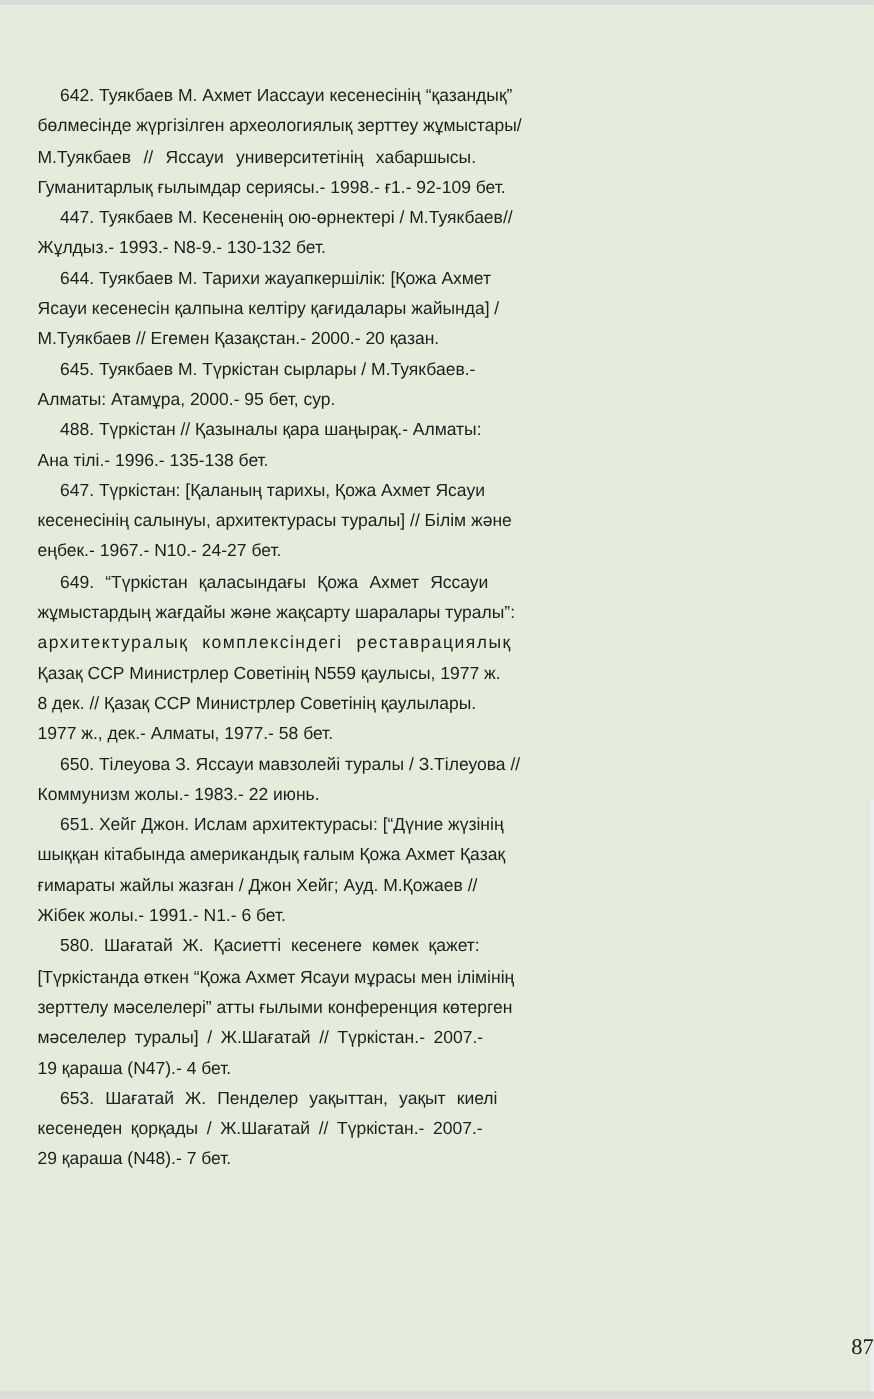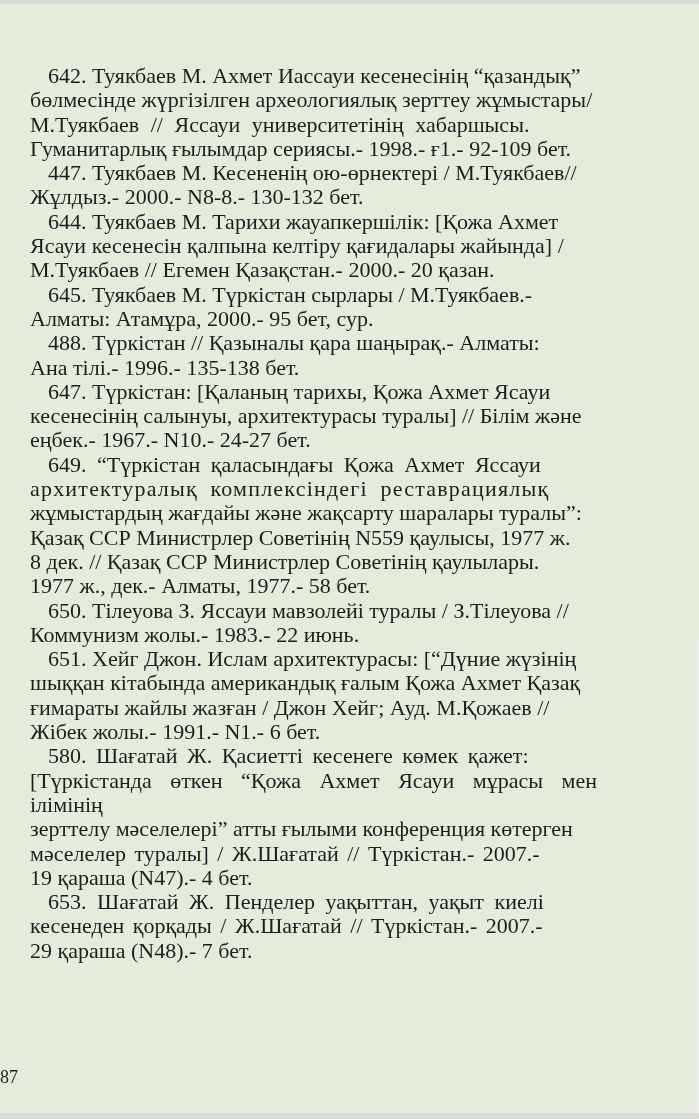--- a/index.html
+++ b/index.html
@@ -15,31 +15,31 @@
     .right-edge {
       position: absolute; right: 0; top: 640px; width: 6px; height: 479px;
       background: linear-gradient(to right, #dfe5d8, #f1f2ee);
     }
     .bottom-strip {
       position: absolute; left: 0; bottom: 0; width: 699px; height: 6px;
       background: #dcdcd6;
     }
     .page {
       position: absolute; left: 30px; top: 64px; width: 567px;
-      font-family: Liberation Serif, serif;
-      font-size: 22px;
+      font-family: Liberation Sans, sans-serif;
+      font-size: 14px;
       line-height: 24.3px;
       color: #1e1e1c;
     }
     .entry { text-align: justify; text-align-last: left; }
     .entry .line { display: block; }
     .indent { padding-left: 18px; }
     .page-number {
       position: absolute; left: 0; width: 699px; top: 1067px;
-      text-align: left;
+      text-align: right;
       font-family: "Liberation Serif", serif;
       font-size: 18px; color: #1e1e1c;
     }
   </style>
 </head>
 <body>
 
 <div class="top-strip"></div>
 <div class="right-edge"></div>
 <div class="bottom-strip"></div>
@@ -48,21 +48,21 @@
 
   <div class="entry">
     <span class="line indent">642. Туякбаев М.  Ахмет Иассауи кесенесінің “қазандық”</span>
     <span class="line">бөлмесінде жүргізілген археологиялық зерттеу жұмыстары/</span>
     <span class="line" style="word-spacing:6px">М.Туякбаев // Яссауи университетінің хабаршысы.</span>
     <span class="line">Гуманитарлық ғылымдар сериясы.- 1998.- ғ1.- 92-109 бет.</span>
   </div>
 
   <div class="entry">
     <span class="line indent">447. Туякбаев М.  Кесененің ою-өрнектері / М.Туякбаев//</span>
-    <span class="line">Жұлдыз.- 2000.- N8-8.- 130-132 бет.</span>
+    <span class="line">Жұлдыз.- 1993.- N8-9.- 130-132 бет.</span>
   </div>
 
   <div class="entry">
     <span class="line indent">644. Туякбаев М.  Тарихи жауапкершілік: [Қожа Ахмет</span>
     <span class="line">Ясауи кесенесін қалпына келтіру қағидалары жайында] /</span>
     <span class="line">М.Туякбаев // Егемен Қазақстан.- 2000.- 20 қазан.</span>
   </div>
 
   <div class="entry">
     <span class="line indent">645. Туякбаев М.   Түркістан сырлары / М.Туякбаев.-</span>
@@ -76,22 +76,22 @@
 
   <div class="entry">
     <span class="line indent">647. Түркістан: [Қаланың тарихы, Қожа Ахмет Ясауи</span>
     <span class="line">кесенесінің салынуы, архитектурасы туралы] // Білім және</span>
     <span class="line">еңбек.- 1967.- N10.- 24-27 бет.</span>
   </div>
 
 
   <div class="entry">
     <span class="line indent" style="word-spacing:5px">649. “Түркістан қаласындағы Қожа Ахмет Яссауи</span>
+    <span class="line">жұмыстардың жағдайы және жақсарту шаралары туралы”:</span>
     <span class="line" style="letter-spacing:1.2px;word-spacing:6px">архитектуралық комплексіндегі реставрациялық</span>
-    <span class="line">жұмыстардың жағдайы және жақсарту шаралары туралы”:</span>
     <span class="line">Қазақ ССР Министрлер Советінің  N559 қаулысы, 1977 ж.</span>
     <span class="line">8 дек. // Қазақ ССР Министрлер Советінің қаулылары.</span>
     <span class="line">1977 ж., дек.- Алматы, 1977.- 58 бет.</span>
   </div>
 
   <div class="entry">
     <span class="line indent">650. Тілеуова З.  Яссауи мавзолейі туралы / З.Тілеуова //</span>
     <span class="line">Коммунизм жолы.- 1983.- 22  июнь.</span>
   </div>
 

